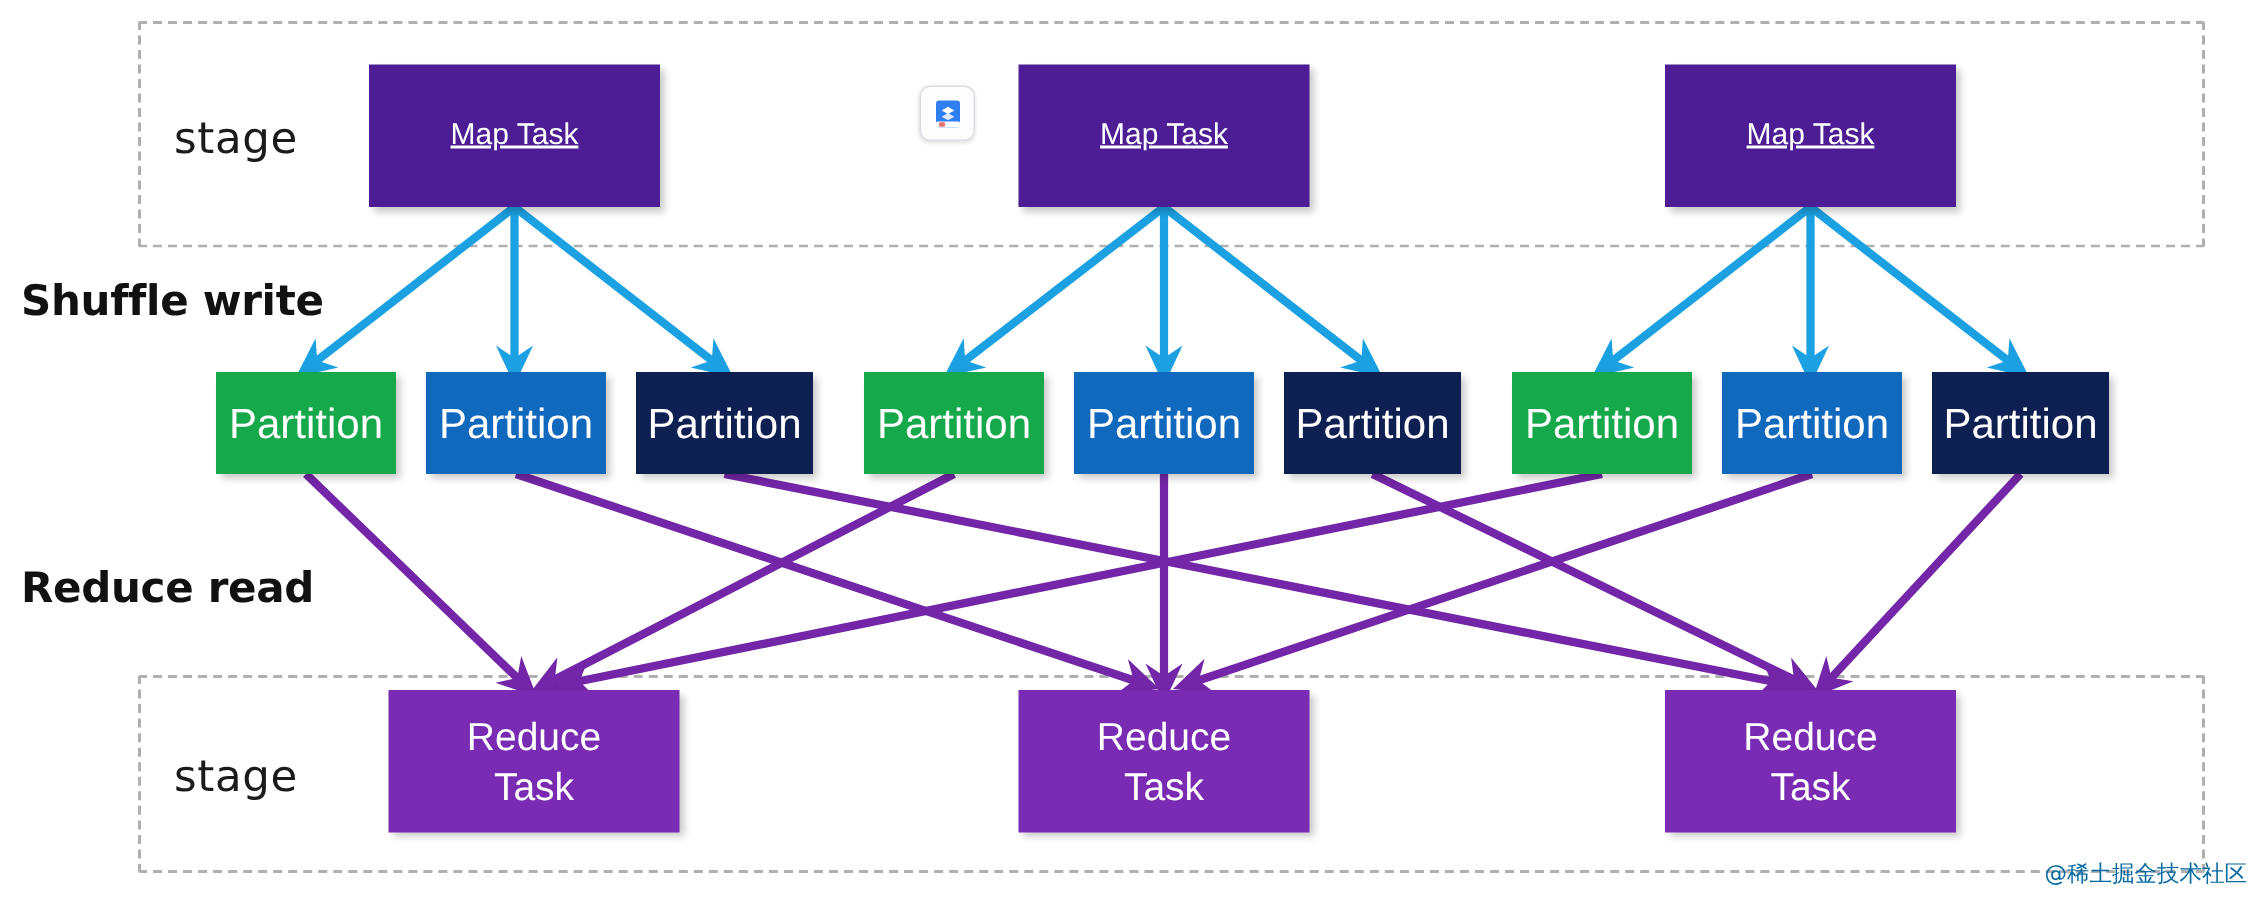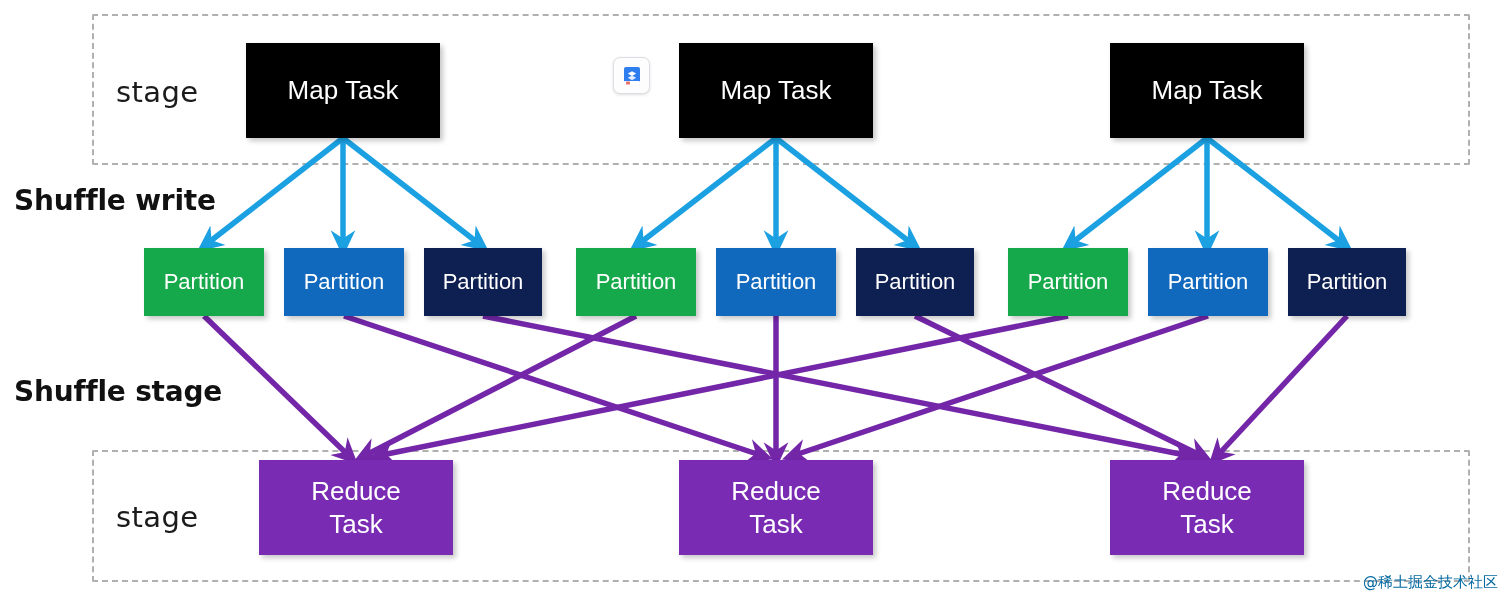--- a/index.html
+++ b/index.html
@@ -50,25 +50,26 @@
     position: absolute;
     display: flex;
     align-items: center;
     justify-content: center;
     text-align: center;
     color: #ffffff;
     box-shadow: 3px 3px 5px rgba(0,0,0,0.22);
     line-height: 1.25;
   }
   .map-task {
-    background: #000000;
-    font-size: 26px;
+    background: #4c1d95;
+    font-size: 20px;
+    text-decoration: underline;
   }
   .partition {
-    font-size: 22px;
+    font-size: 28px;
   }
   .p-green { background: #16a94b; }
   .p-blue  { background: #1169be; }
   .p-navy  { background: #0e1f52; }
   .reduce-task {
     background: #7a2bb4;
     font-size: 26px;
     white-space: pre-line;
   }
   .badge-icon {
@@ -100,21 +101,21 @@
 
 <div id="canvas">
 
   <div class="stage-frame" style="left:92px; top:14px; width:1378px; height:151px;"></div>
   <div class="stage-frame" style="left:92px; top:450px; width:1378px; height:132px;"></div>
 
   <div class="stage-label" style="left:116px; top:75px;">stage</div>
   <div class="stage-label" style="left:116px; top:500px;">stage</div>
 
   <div class="section-label" style="left:14px; top:184px;text-align:center;">Shuffle write</div>
-  <div class="section-label" style="left:14px; top:375px;">Shuffle stage</div>
+  <div class="section-label" style="left:14px; top:375px;">Reduce read</div>
 
   <svg id="wires" viewBox="0 0 1512 608">
     <defs>
       <marker id="arrow-blue" markerWidth="5.2" markerHeight="5.2" refX="2.3" refY="2.6" orient="auto" markerUnits="strokeWidth">
         <path d="M0,0.35 L4.8,2.6 L0,4.85 L1.5,2.6 Z" fill="#1ba1e2"></path>
       </marker>
       <marker id="arrow-purple" markerWidth="5.2" markerHeight="5.2" refX="2.3" refY="2.6" orient="auto" markerUnits="strokeWidth">
         <path d="M0,0.35 L4.8,2.6 L0,4.85 L1.5,2.6 Z" fill="#7326a8"></path>
       </marker>
     </defs>

